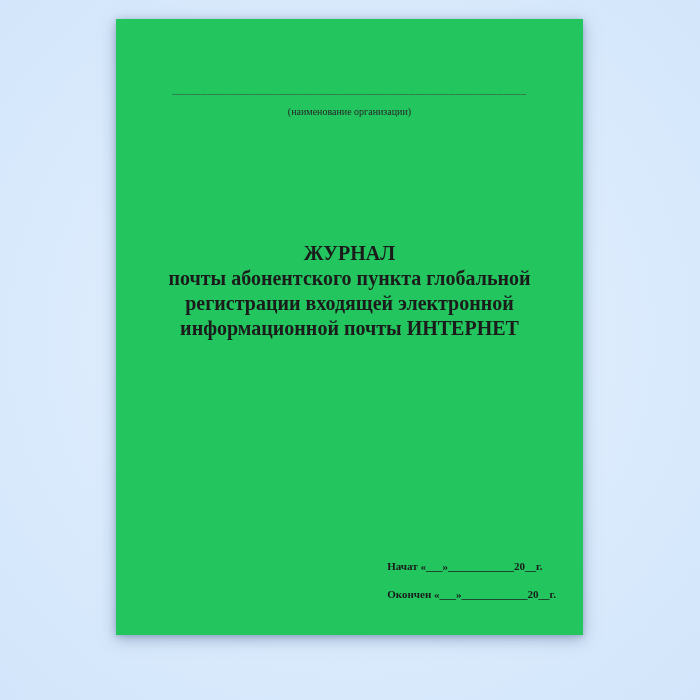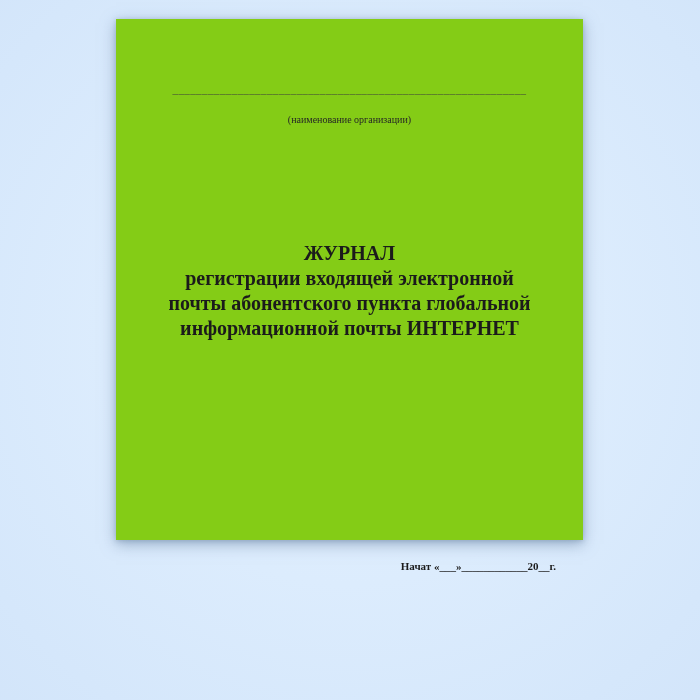--- a/index.html
+++ b/index.html
@@ -13,22 +13,22 @@
     overflow: hidden;
     background: radial-gradient(ellipse 620px 620px at 50% 48%,
                 #e4f1fe 0%, #dcecfd 40%, #d5e7fb 70%, #cfe2f8 100%);
     font-family: "Liberation Serif", serif;
   }
   .sheet {
     position: absolute;
     left: 116px;
     top: 19px;
     width: 467px;
-    height: 521px;
-    background: #84cc16;
+    height: 616px;
+    background: #22c55e;
     box-shadow: 0 4px 14px rgba(96, 124, 158, 0.55),
                 0 1px 5px rgba(96, 124, 158, 0.35);
     color: #1b1b1b;
   }
   .org-block {
     position: absolute;
     top: 64px;
     left: 0;
     width: 100%;
     text-align: center;
@@ -38,21 +38,21 @@
     font-size: 11px;
     line-height: 13px;
     letter-spacing: 0.4px;
     color: #3c3c3c;
     white-space: nowrap;
   }
   .org-caption {
     display: block;
     font-size: 10px;
     line-height: 12px;
-    margin-top: 18px;
+    margin-top: 10px;
     color: #262626;
     text-align: center;
   }
   .title-block {
     position: absolute;
     top: 222px;
     left: 0;
     width: 100%;
     text-align: center;
     font-weight: bold;
@@ -84,23 +84,24 @@
 <div class="backdrop" style="position:absolute;inset:0;">
   <div class="sheet">
 
     <div class="org-block">
       <span class="org-blank">____________________________________________________________</span>
       <span class="org-caption">(наименование организации)</span>
     </div>
 
     <div class="title-block">
       <div>ЖУРНАЛ</div>
+      <div>почты абонентского пункта глобальной</div>
       <div>регистрации входящей электронной</div>
-      <div>почты абонентского пункта глобальной</div>
       <div>информационной почты ИНТЕРНЕТ</div>
     </div>
 
     <div class="footer-block">
       <span class="footer-line">Начат «___»____________20__г.</span>
+      <span class="footer-line">Окончен «___»____________20__г.</span>
     </div>
 
   </div>
 </div>
 
 </body></html>

